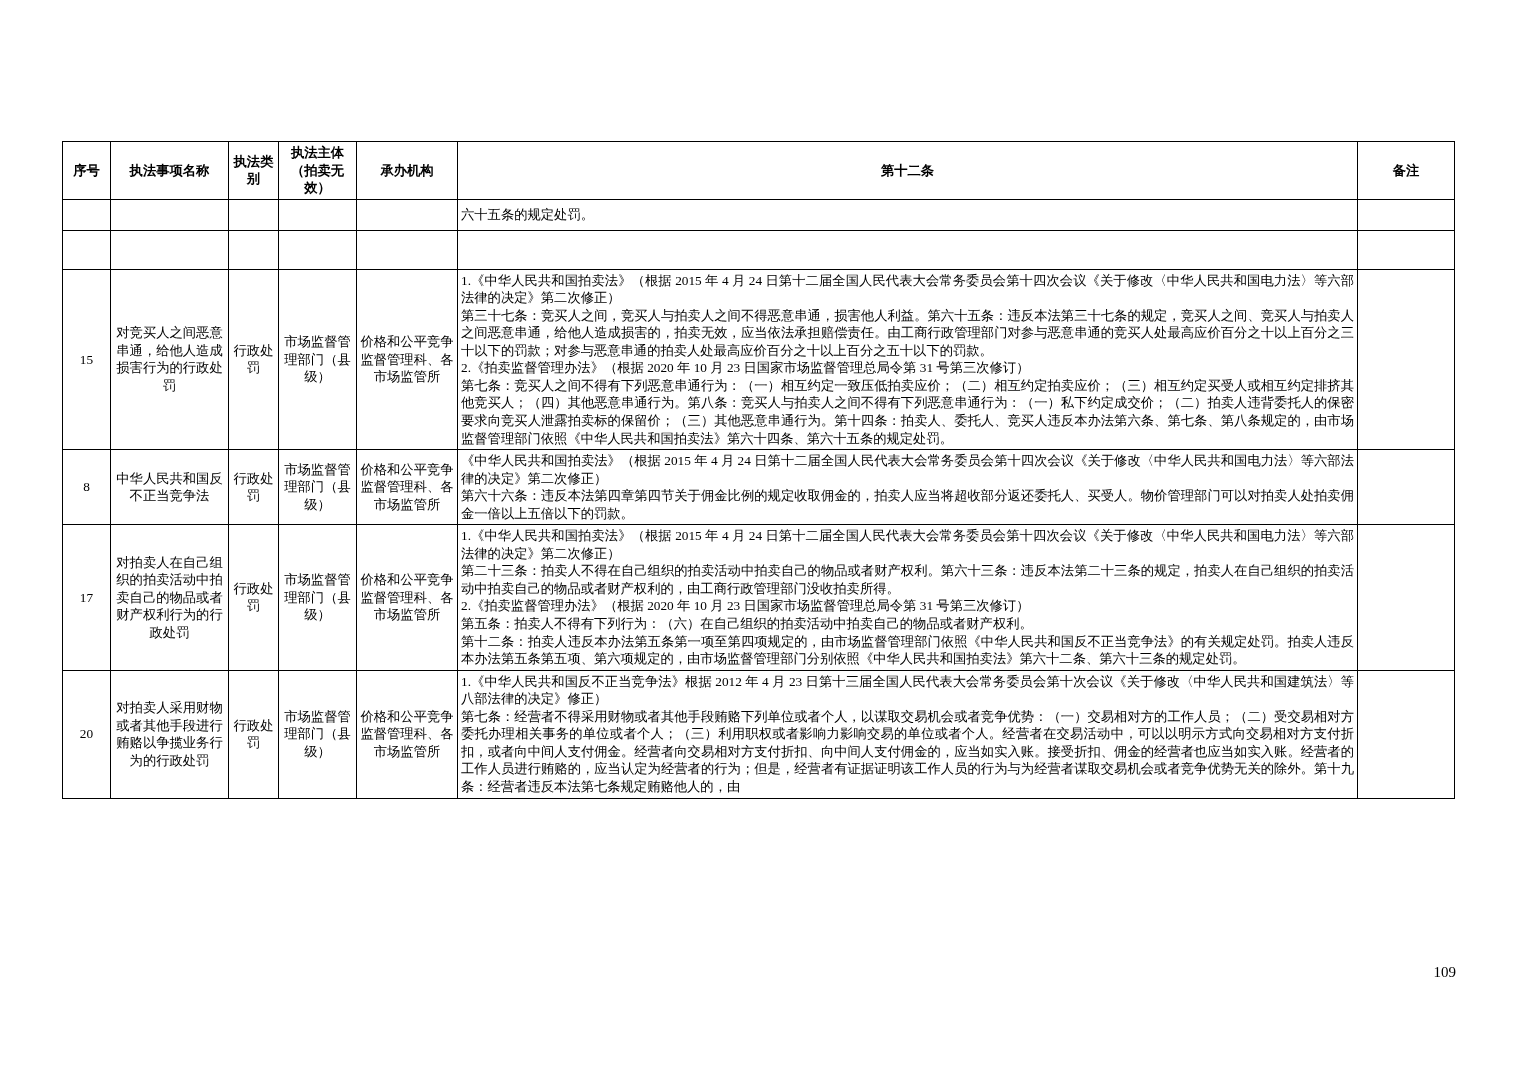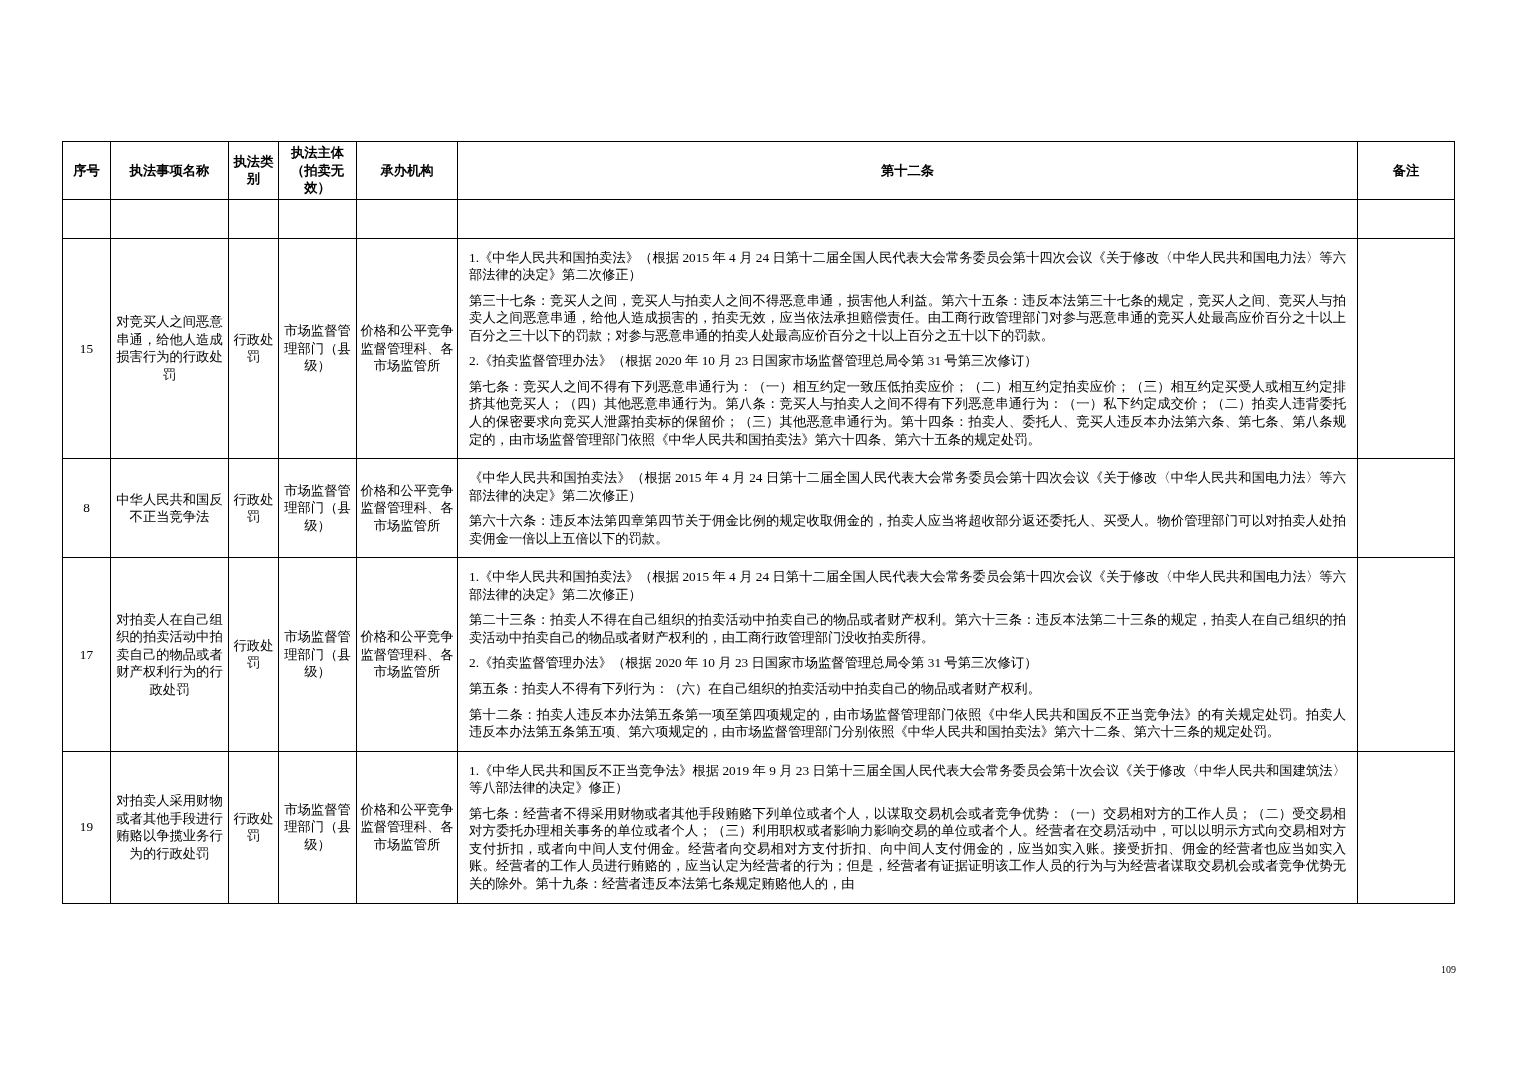--- a/index.html
+++ b/index.html
@@ -54,34 +54,34 @@
 
   td.center {
     text-align: center;
   }
   td.basis {
     text-align: justify;
     text-justify: inter-ideograph;
     padding: 3px 5px 3px 5px;
   }
   td.basis p {
-    margin: 8px;
+    margin: 0;
     text-indent: 0;
   }
   .cont-row td.basis {
     height: 26px;
   }
   .spacer-row td {
     height: 34px;
   }
   .page-number {
     position: absolute;
     right: 64px;
     top: 964px;
-    font-size: 10px;
+    font-size: 15px;
     font-family: "Liberation Serif", serif;
   }
   .nowrap-cell {
     white-space: normal;
     word-break: break-all;
   }
 </style>
 </head>
 <body>
 
@@ -103,20 +103,29 @@
         <th>执法事项名称</th>
         <th>执法类别</th>
         <th>执法主体（拍卖无效）</th>
         <th>承办机构</th>
         <th>第十二条</th>
         <th>备注</th>
       </tr>
     </thead>
     <tbody>
 
+      <tr class="cont-row">
+        <td class="center"></td>
+        <td class="center"></td>
+        <td class="center"></td>
+        <td class="center"></td>
+        <td class="center"></td>
+        <td class="basis">六十五条的规定处罚。</td>
+        <td class="center"></td>
+      </tr>
       <tr class="spacer-row">
         <td></td>
         <td></td>
         <td></td>
         <td></td>
         <td></td>
         <td></td>
         <td></td>
       </tr>
 
@@ -158,27 +167,27 @@
           <p>1.《中华人民共和国拍卖法》（根据 2015 年 4 月 24 日第十二届全国人民代表大会常务委员会第十四次会议《关于修改〈中华人民共和国电力法〉等六部法律的决定》第二次修正）</p>
           <p>第二十三条：拍卖人不得在自己组织的拍卖活动中拍卖自己的物品或者财产权利。第六十三条：违反本法第二十三条的规定，拍卖人在自己组织的拍卖活动中拍卖自己的物品或者财产权利的，由工商行政管理部门没收拍卖所得。</p>
           <p>2.《拍卖监督管理办法》（根据 2020 年 10 月 23 日国家市场监督管理总局令第 31 号第三次修订）</p>
           <p>第五条：拍卖人不得有下列行为：（六）在自己组织的拍卖活动中拍卖自己的物品或者财产权利。</p>
           <p>第十二条：拍卖人违反本办法第五条第一项至第四项规定的，由市场监督管理部门依照《中华人民共和国反不正当竞争法》的有关规定处罚。拍卖人违反本办法第五条第五项、第六项规定的，由市场监督管理部门分别依照《中华人民共和国拍卖法》第六十二条、第六十三条的规定处罚。</p>
         </td>
         <td class="center"></td>
       </tr>
 
       <tr>
-        <td class="center">19</td>
+        <td class="center">20</td>
         <td class="center nowrap-cell">对拍卖人采用财物或者其他手段进行贿赂以争揽业务行为的行政处罚</td>
         <td class="center nowrap-cell">行政处罚</td>
         <td class="center nowrap-cell">市场监督管理部门（县级）</td>
         <td class="center nowrap-cell">价格和公平竞争监督管理科、各市场监管所</td>
         <td class="basis">
-          <p>1.《中华人民共和国反不正当竞争法》根据 2019 年 9 月 23 日第十三届全国人民代表大会常务委员会第十次会议《关于修改〈中华人民共和国建筑法〉等八部法律的决定》修正）</p>
+          <p>1.《中华人民共和国反不正当竞争法》根据 2012 年 4 月 23 日第十三届全国人民代表大会常务委员会第十次会议《关于修改〈中华人民共和国建筑法〉等八部法律的决定》修正）</p>
           <p>第七条：经营者不得采用财物或者其他手段贿赂下列单位或者个人，以谋取交易机会或者竞争优势：（一）交易相对方的工作人员；（二）受交易相对方委托办理相关事务的单位或者个人；（三）利用职权或者影响力影响交易的单位或者个人。经营者在交易活动中，可以以明示方式向交易相对方支付折扣，或者向中间人支付佣金。经营者向交易相对方支付折扣、向中间人支付佣金的，应当如实入账。接受折扣、佣金的经营者也应当如实入账。经营者的工作人员进行贿赂的，应当认定为经营者的行为；但是，经营者有证据证明该工作人员的行为与为经营者谋取交易机会或者竞争优势无关的除外。第十九条：经营者违反本法第七条规定贿赂他人的，由</p>
         </td>
         <td class="center"></td>
       </tr>
 
     </tbody>
   </table>
 
   <div class="page-number">109</div>
 

